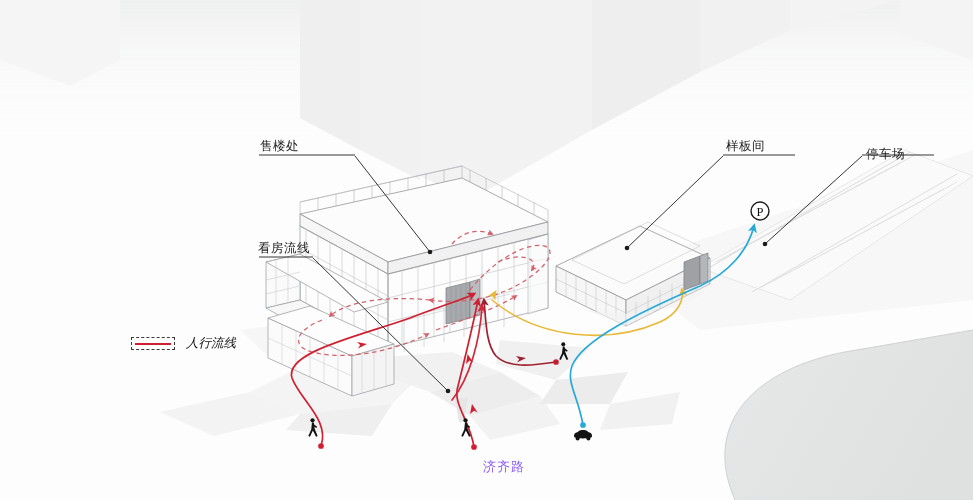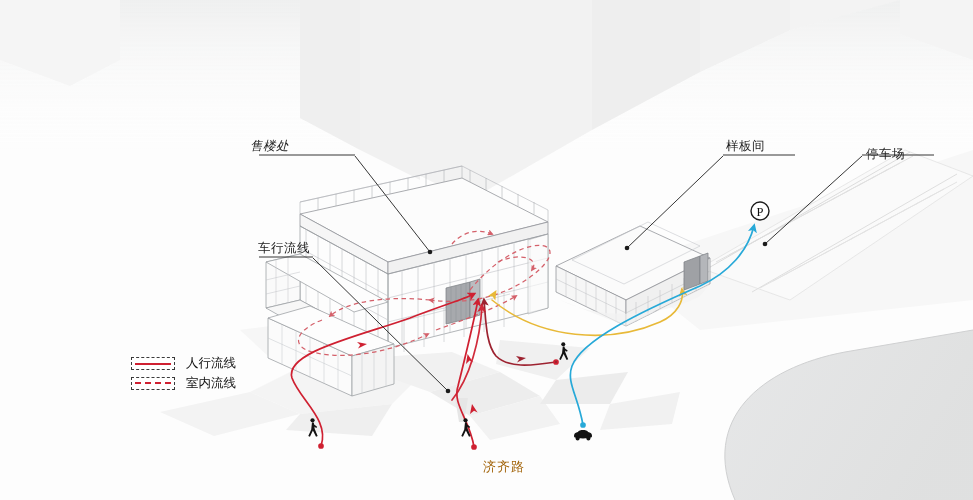--- a/index.html
+++ b/index.html
@@ -27,22 +27,23 @@
     position: absolute;
     font-size: 12.5px;
     color: #1c1c1c;
     letter-spacing: 0.5px;
     white-space: nowrap;
     font-family: "DejaVu Sans", "Liberation Sans", sans-serif;
   }
   .legend {
     position: absolute;
     left: 131px;
-    top: 354px;
+    top: 334px;
     width: 100px;
+    font-style: italic;
   }
   .legend-row {
     display: flex;
     align-items: center;
     height: 19.5px;
   }
   .legend-swatch {
     width: 44px;
     height: 13px;
     border: 1px dashed #3a3a3a;
@@ -65,21 +66,21 @@
     font-size: 12.5px;
     color: #111;
     white-space: nowrap;
     font-family: "DejaVu Sans", "Liberation Sans", sans-serif;
   }
   .road-name {
     position: absolute;
     left: 483px;
     top: 458px;
     font-size: 13px;
-    color: #a16207;
+    color: #8b5cf6;
     letter-spacing: 1px;
     font-family: "DejaVu Sans", "Liberation Sans", sans-serif;
   }
 </style>
 </head>
 <body>
 
 <div id="stage">
 
   <svg id="scene" viewBox="0 0 973 500" xmlns="http://www.w3.org/2000/svg">
@@ -403,43 +404,37 @@
     </g>
 
     <g stroke="#2b2b2b" stroke-width="0.95">
       <line x1="259" y1="155" x2="355" y2="155"></line>
       <line x1="259" y1="257" x2="313" y2="257"></line>
       <line x1="723" y1="155" x2="795" y2="155"></line>
       <line x1="862" y1="155" x2="934" y2="155"></line>
     </g>
   </svg>
 
-  <div class="lbl" style="left:250px; top:138px;font-style:italic;">售楼处</div>
-
-  <div class="lbl" style="left:258px; top:240px;">车行流线</div>
+  <div class="lbl" style="left:260px; top:138px;">售楼处</div>
+
+  <div class="lbl" style="left:258px; top:240px;">看房流线</div>
 
   <div class="lbl" style="left:726px; top:138px;">样板间</div>
 
   <div class="lbl" style="left:866px; top:138px;margin-top:8px;">停车场</div>
 
   <div class="road-name">济齐路</div>
 
   <div class="legend">
 
     <div class="legend-row">
       <span class="legend-swatch">
         <i style="border-top:2px solid #cf2031;"></i>
       </span>
       <span class="legend-label">人行流线</span>
     </div>
 
 
 
-    <div class="legend-row">
-      <span class="legend-swatch">
-        <i style="border-top:2px dashed #cf2031;"></i>
-      </span>
-      <span class="legend-label">室内流线</span>
-    </div>
 
   </div>
 
 </div>
 
 </body></html>

